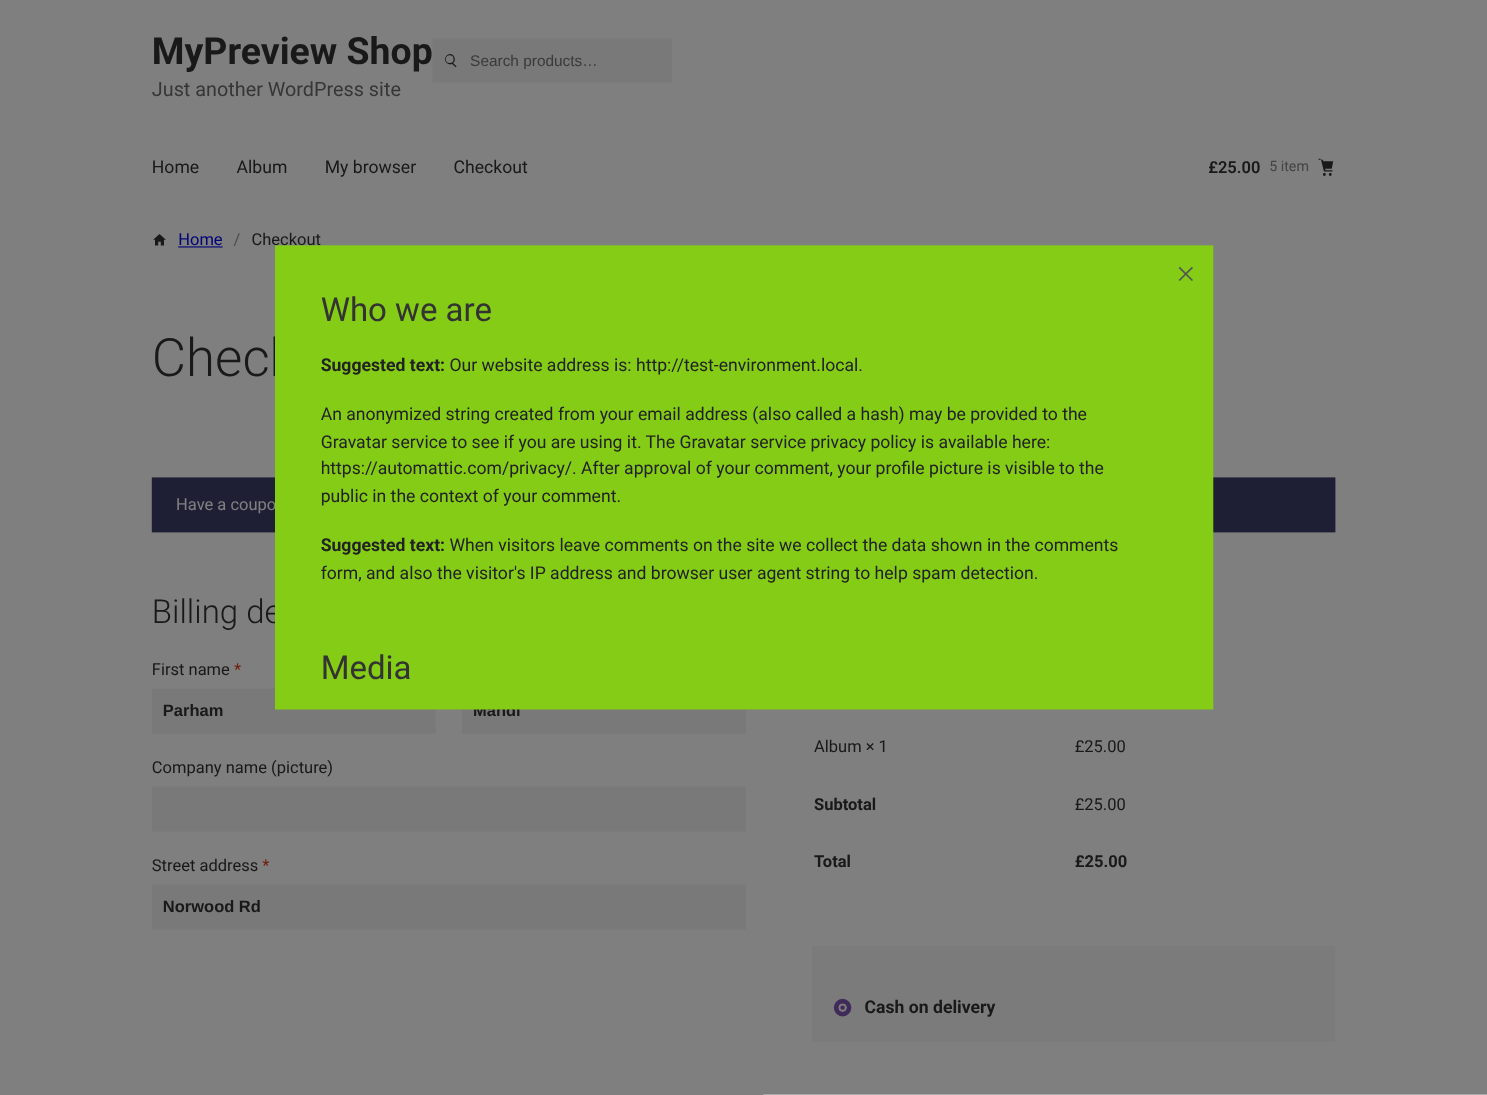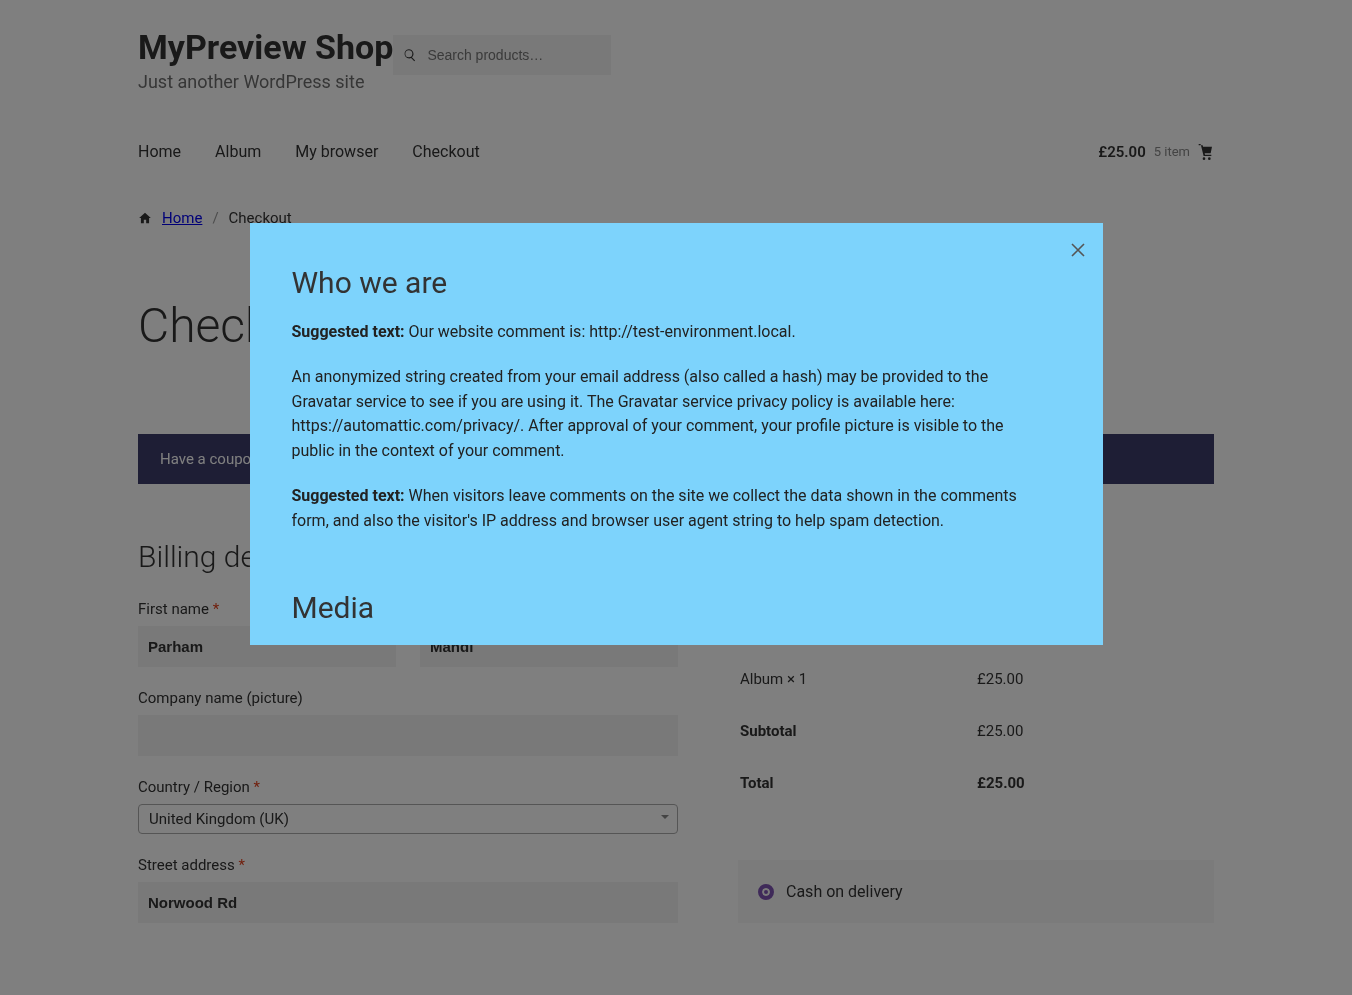--- a/index.html
+++ b/index.html
@@ -103,38 +103,38 @@
 .order-table { width: 100%; font-size: 15px; }
 .order-table td { padding: 16px 0; }
 .order-table .label-cell { font-weight: 700; width: 180px; }
 .order-table .total-row .label-cell,
 .order-table .total-row .val-cell { font-weight: 700; }
 .payment-box {
   background: #f7f7f7;
   padding: 22px 20px;
   margin-top: 50px;
 }
-.payment-row { display: flex; align-items: center; gap: 12px; font-weight: 400; color: #333; }
+.payment-row { display: flex; align-items: center; gap: 12px; font-weight: 700; color: #333; margin-top: 24px; }
 .radio-on {
   width: 16px; height: 16px; border-radius: 50%;
   border: 4px solid #7f54b3; background: #7f54b3;
   box-shadow: inset 0 0 0 2px #f7f7f7;
 }
 
 
 .overlay {
   position: absolute; inset: 0;
   background: rgba(0,0,0,0.5);
   display: flex; align-items: flex-start; justify-content: center;
 }
 .modal {
   margin-top: 223px;
   width: 853px;
   max-height: 476px;
-  background: #7dd3fc;
+  background: #84cc16;
   position: relative;
   padding: 42px 66px 0 42px;
   overflow: hidden;
 }
 .modal-close {
   position: absolute; top: 16px; right: 18px;
   font-size: 20px; color: #555; cursor: pointer;
   background: none; border: none;
 }
 .modal h2 { font-size: 30px; font-weight: 400; margin-bottom: 20px; margin-top: 0; }
@@ -199,24 +199,20 @@
         <div class="form-field">
           <label class="form-label"><span>Last name</span> <span class="req">*</span></label>
           <input class="text-input" value="Mahdi" style="">
         </div>
       </div>
       <div class="form-field">
         <label class="form-label">Company name (picture)</label>
         <input class="text-input" style="font-weight: 400;" value="">
       </div>
       <div class="form-field">
-        <label class="form-label"><span>Country / Region</span> <span class="req">*</span></label>
-        <div class="select-combo">United Kingdom (UK)</div>
-      </div>
-      <div class="form-field">
         <label class="form-label"><span>Street address</span> <span class="req">*</span></label>
         <input class="text-input" value="Norwood Rd" style="">
       </div>
     </div>
 
     <div class="col-right">
       <h2 class="section-heading">Your order</h2>
       <table class="order-table">
         <tbody>
             <tr>
@@ -248,18 +244,18 @@
 </div>
 
 <div class="overlay">
   <div class="modal">
     <button class="modal-close">
       <svg width="14" height="14" viewBox="0 0 14 14">
           <path stroke="#555" stroke-width="1.6" d="M1 1l12 12M13 1L1 13"></path>
         </svg>
     </button>
     <h2>Who we are</h2>
-    <p><span class="suggested">Suggested text: </span><span>Our website comment is: http://test-environment.local.</span></p>
+    <p><span class="suggested">Suggested text: </span><span>Our website address is: http://test-environment.local.</span></p>
     <p>An anonymized string created from your email address (also called a hash) may be provided to the Gravatar service to see if you are using it. The Gravatar service privacy policy is available here: https://automattic.com/privacy/. After approval of your comment, your profile picture is visible to the public in the context of your comment.</p>
     <p><span class="suggested">Suggested text: </span><span>When visitors leave comments on the site we collect the data shown in the comments form, and also the visitor's IP address and browser user agent string to help spam detection.</span></p>
     <h2 class="section2">Media</h2>
   </div>
 </div>
 
 </body></html>

